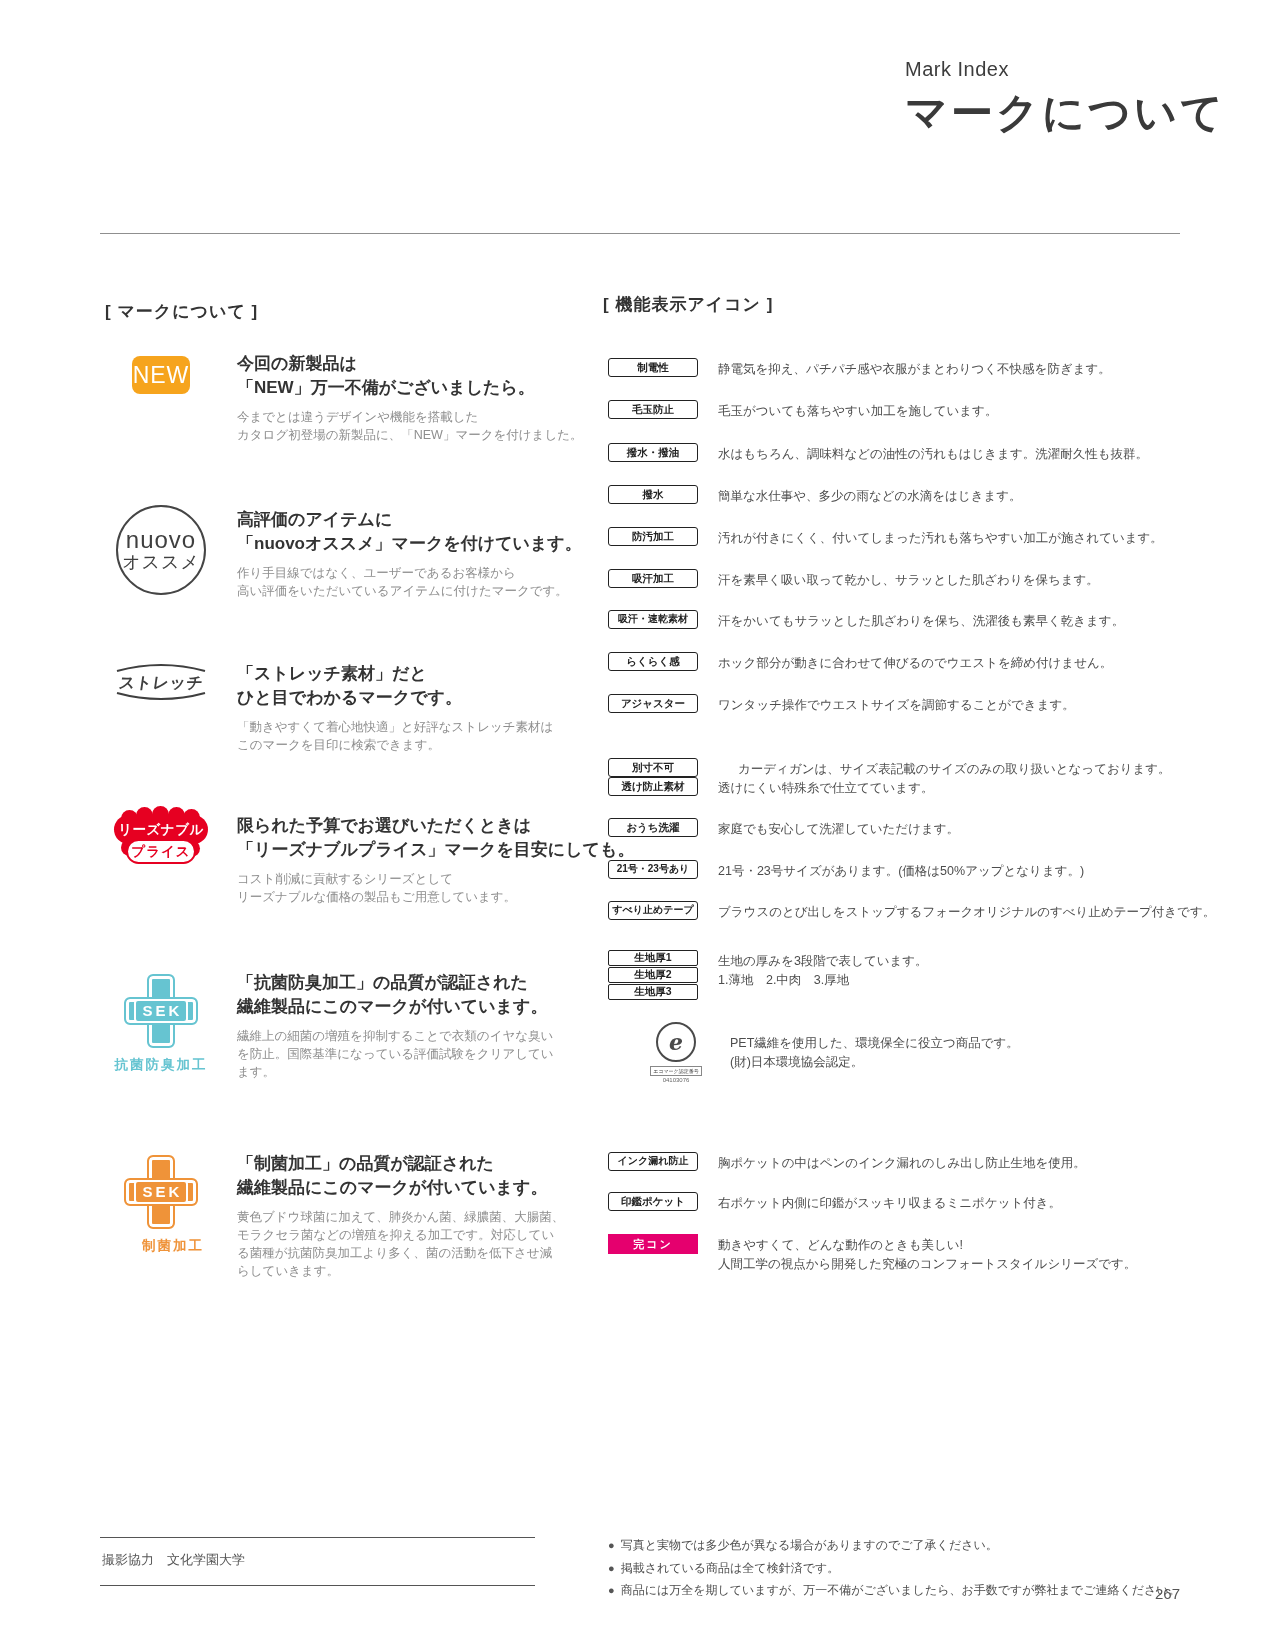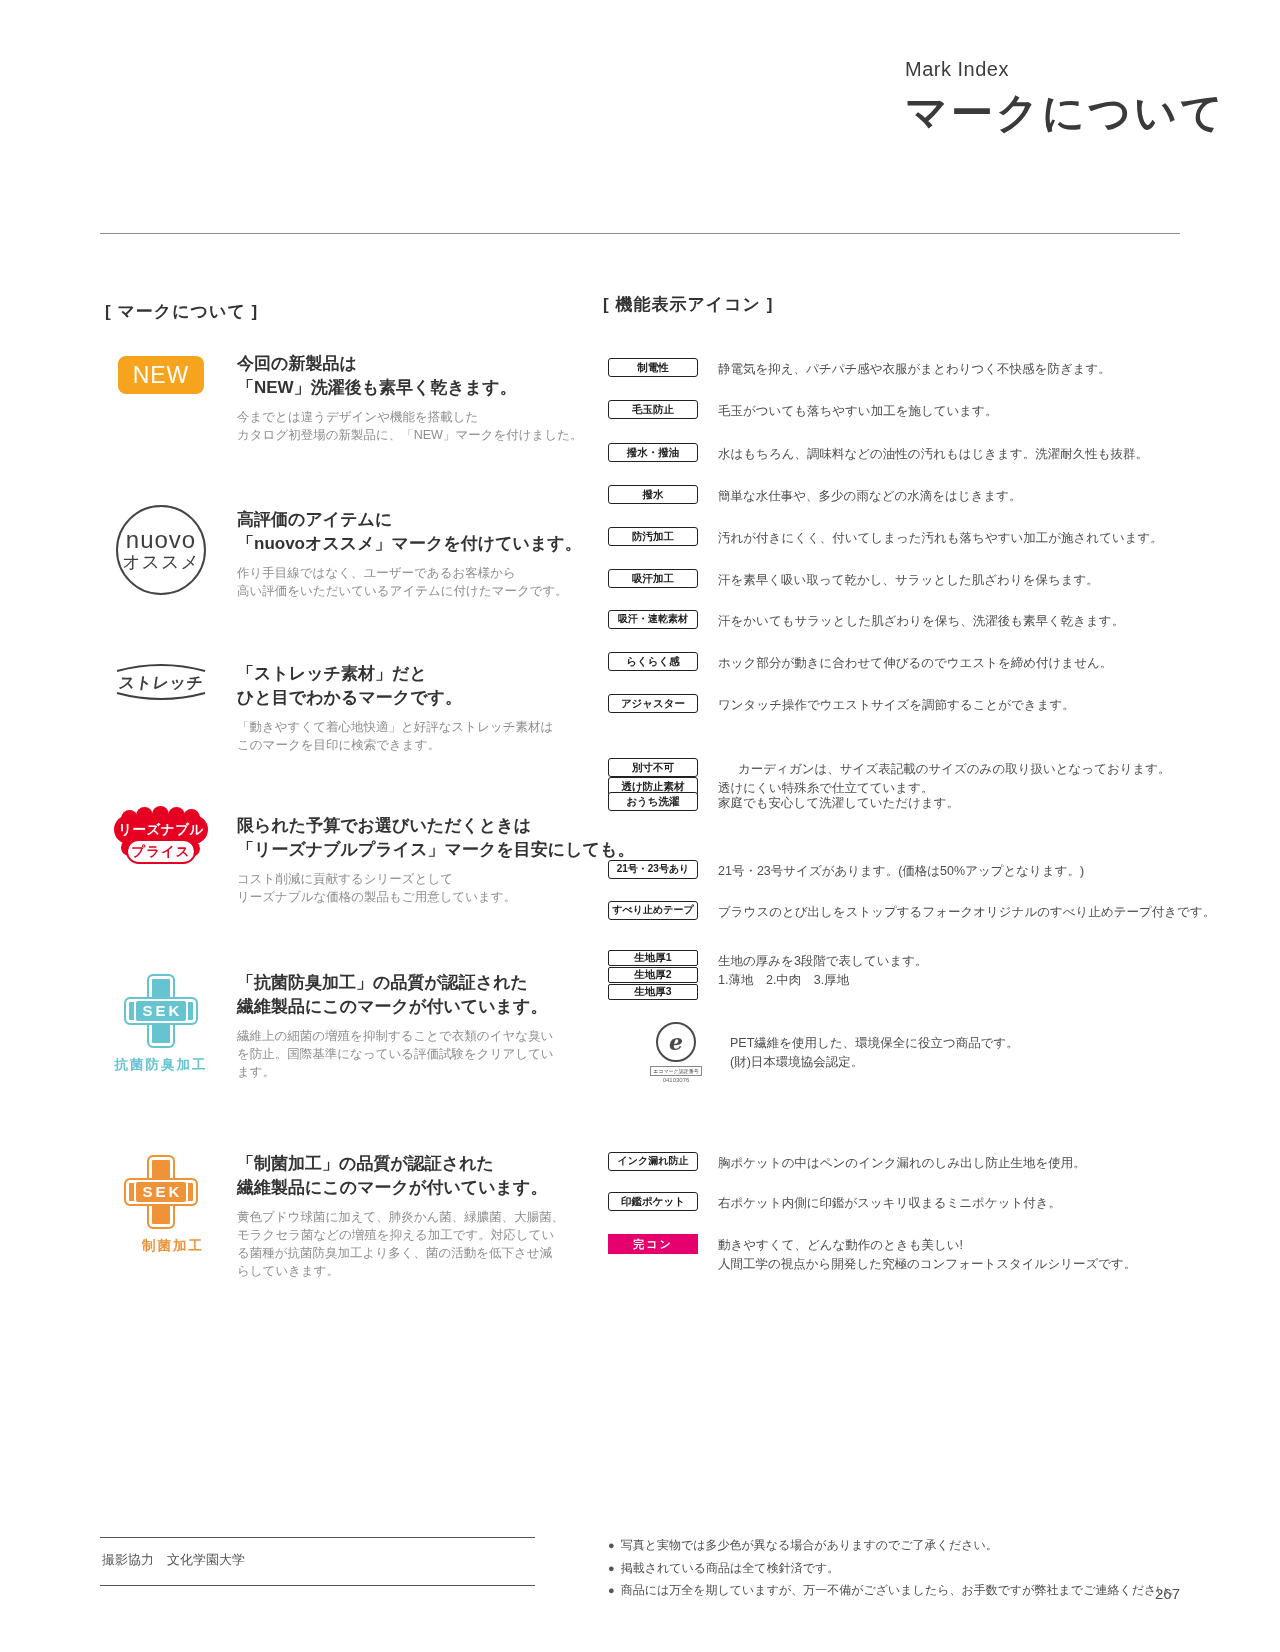--- a/index.html
+++ b/index.html
@@ -15,21 +15,21 @@
 
   
   .sec-h { position:absolute; font-size:17px; font-weight:bold; color:#333; letter-spacing:1px; }
 
   
   .mark-row-icon { position:absolute; left:105px; width:112px; display:flex; flex-direction:column; align-items:center; }
   .mark-row-text { position:absolute; left:237px; width:345px; }
   .mark-title { font-size:17px; font-weight:bold; color:#333; line-height:1.42; white-space:pre; }
   .mark-body  { font-size:12.5px; color:#8e8e8e; line-height:1.42; margin-top:9px; white-space:pre; }
 
-  .new-badge { width:86px; height:38px; background:#F6A41D; border-radius:8px; color:#fff;
+  .new-badge { width:58px; height:38px; background:#F6A41D; border-radius:8px; color:#fff;
                display:flex; align-items:center; justify-content:center; font-size:23px; letter-spacing:1px;text-align:center; }
 
   .nuovo-circle { width:90px; height:90px; border:2px solid #454545; border-radius:50%;
                   display:flex; flex-direction:column; align-items:center; justify-content:center; background:#fff; }
   .nuovo-l1 { font-size:24px; color:#3f3f3f; letter-spacing:1px; line-height:1.05; }
   .nuovo-l2 { font-size:18px; color:#3f3f3f; letter-spacing:1px; line-height:1.2; }
 
   .stretch { position:relative; width:96px; height:52px; }
   .stretch svg { position:absolute; left:0; top:0; }
   .stretch-label { position:absolute; left:0; right:0; top:17px; text-align:center; font-size:16px; font-weight:bold;
@@ -93,21 +93,21 @@
 
   <div class="sec-h" style="left:105px; top:293px;margin-top:7px;">[ マークについて ]</div>
 
   <div class="mark-row-icon" style="top:356px;">
     <div class="new-badge">
       <span>NEW</span>
     </div>
   </div>
   <div class="mark-row-text" style="top:352px;">
     <div class="mark-title">今回の新製品は
-「NEW」洗濯後も素早く乾きます。</div>
+「NEW」万一不備がございましたら。</div>
     <div class="mark-body">今までとは違うデザインや機能を搭載した
 カタログ初登場の新製品に、「NEW」マークを付けました。</div>
   </div>
 
   <div class="mark-row-icon" style="top:505px;">
     <div class="nuovo-circle">
       <span class="nuovo-l1">nuovo</span>
       <span class="nuovo-l2">オススメ</span>
     </div>
   </div>
@@ -221,21 +221,21 @@
     <div class="fdesc">ワンタッチ操作でウエストサイズを調節することができます。</div>
   </div>
   <div class="frow" style="top:758px;gap:20px;">
     <div class="fbadge">別寸不可</div>
     <div class="fdesc">カーディガンは、サイズ表記載のサイズのみの取り扱いとなっております。</div>
   </div>
   <div class="frow" style="top:777px;">
     <div class="fbadge">透け防止素材</div>
     <div class="fdesc">透けにくい特殊糸で仕立てています。</div>
   </div>
-  <div class="frow" style="top:792px;">
+  <div class="frow" style="top:818px;">
     <div class="fbadge">おうち洗濯</div>
     <div class="fdesc">家庭でも安心して洗濯していただけます。</div>
   </div>
   <div class="frow" style="top:860px;">
     <div class="fbadge" style="font-size:10px;">21号・23号あり</div>
     <div class="fdesc">21号・23号サイズがあります。(価格は50%アップとなります。)</div>
   </div>
   <div class="frow" style="top:901px;">
     <div class="fbadge" style="font-size:10px;">すべり止めテープ</div>
     <div class="fdesc">ブラウスのとび出しをストップするフォークオリジナルのすべり止めテープ付きです。</div>

